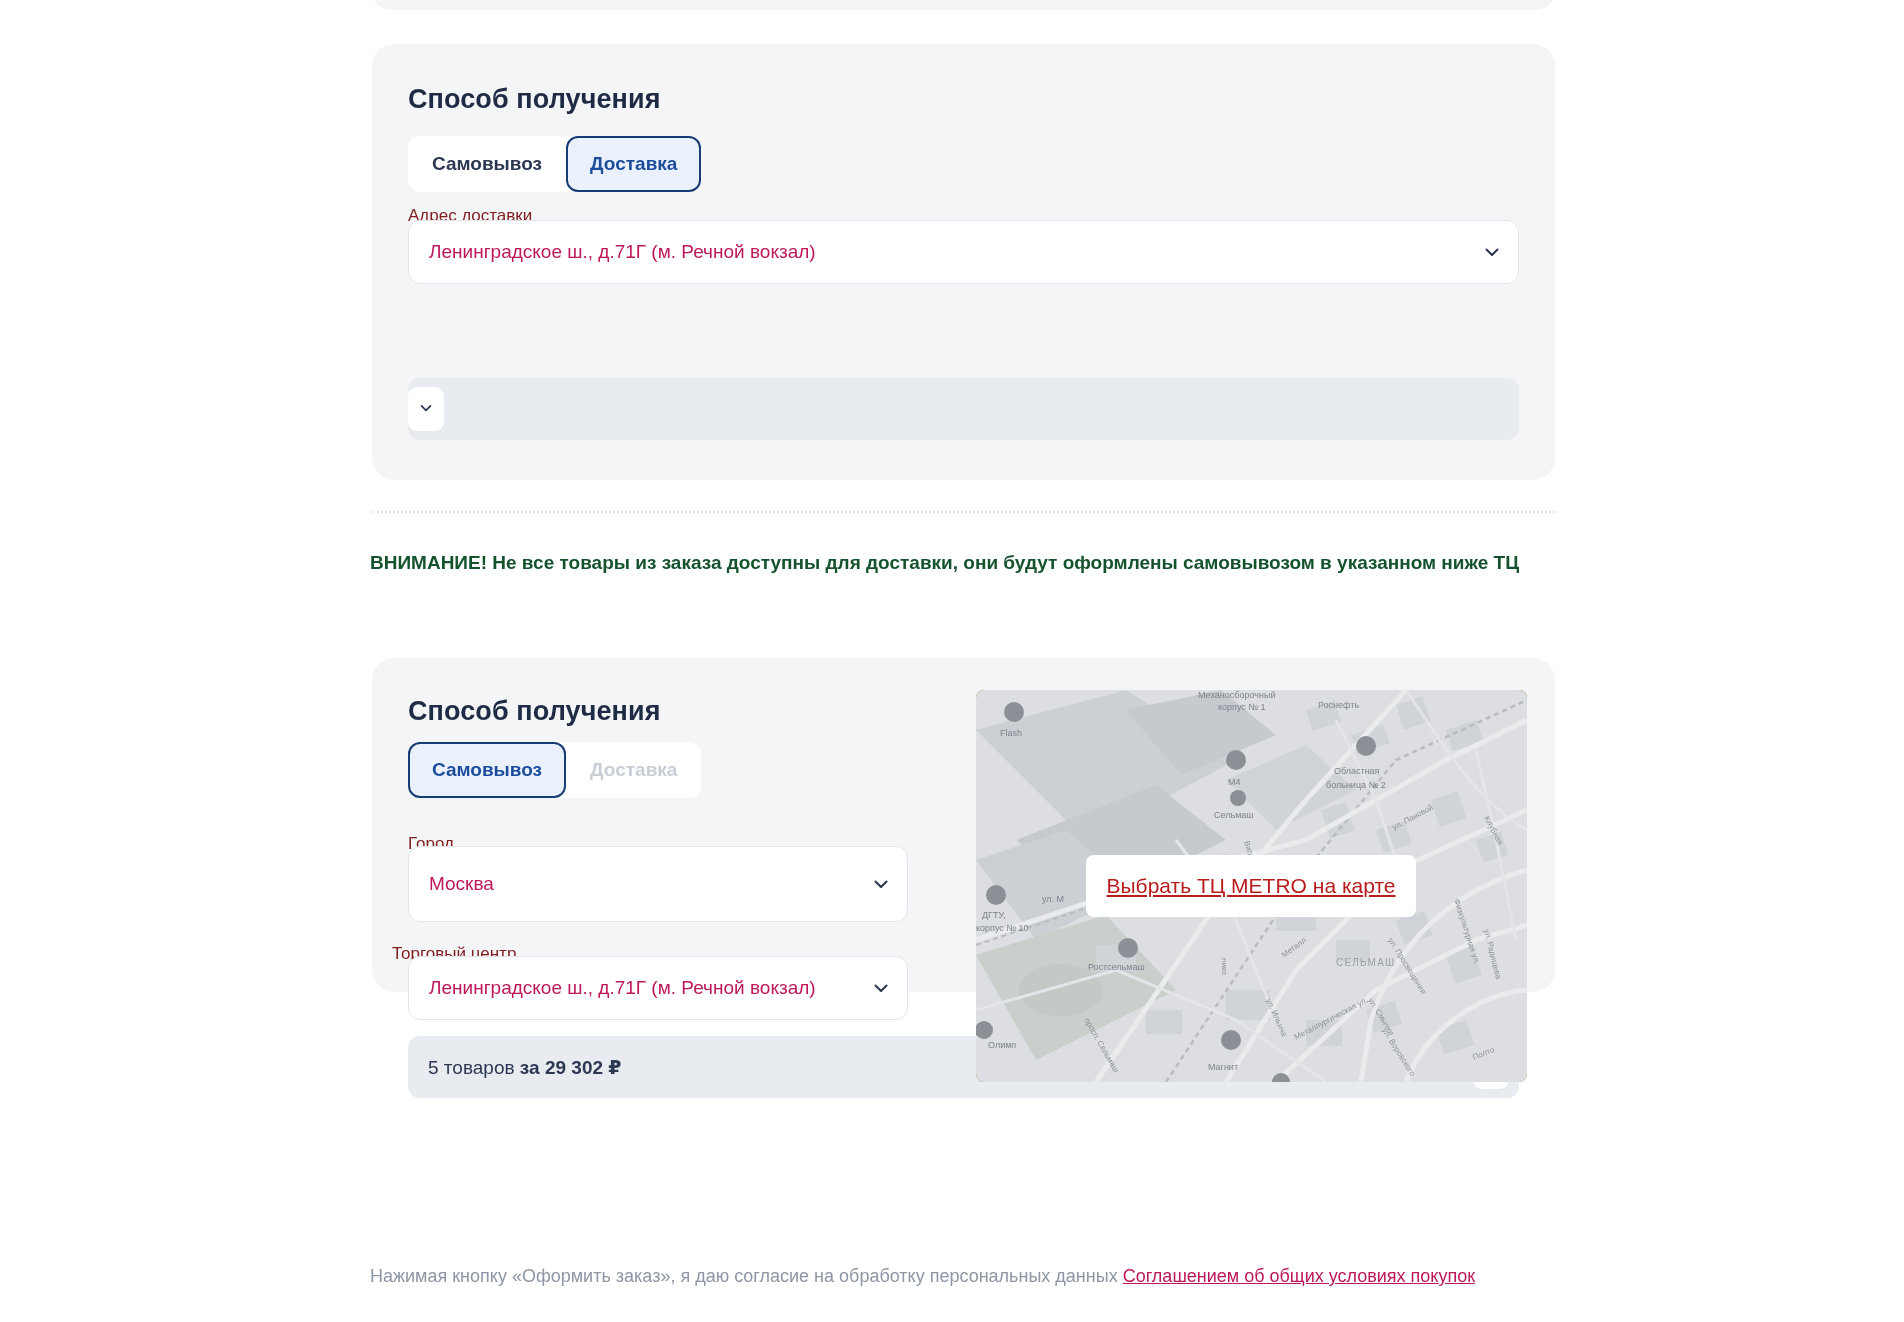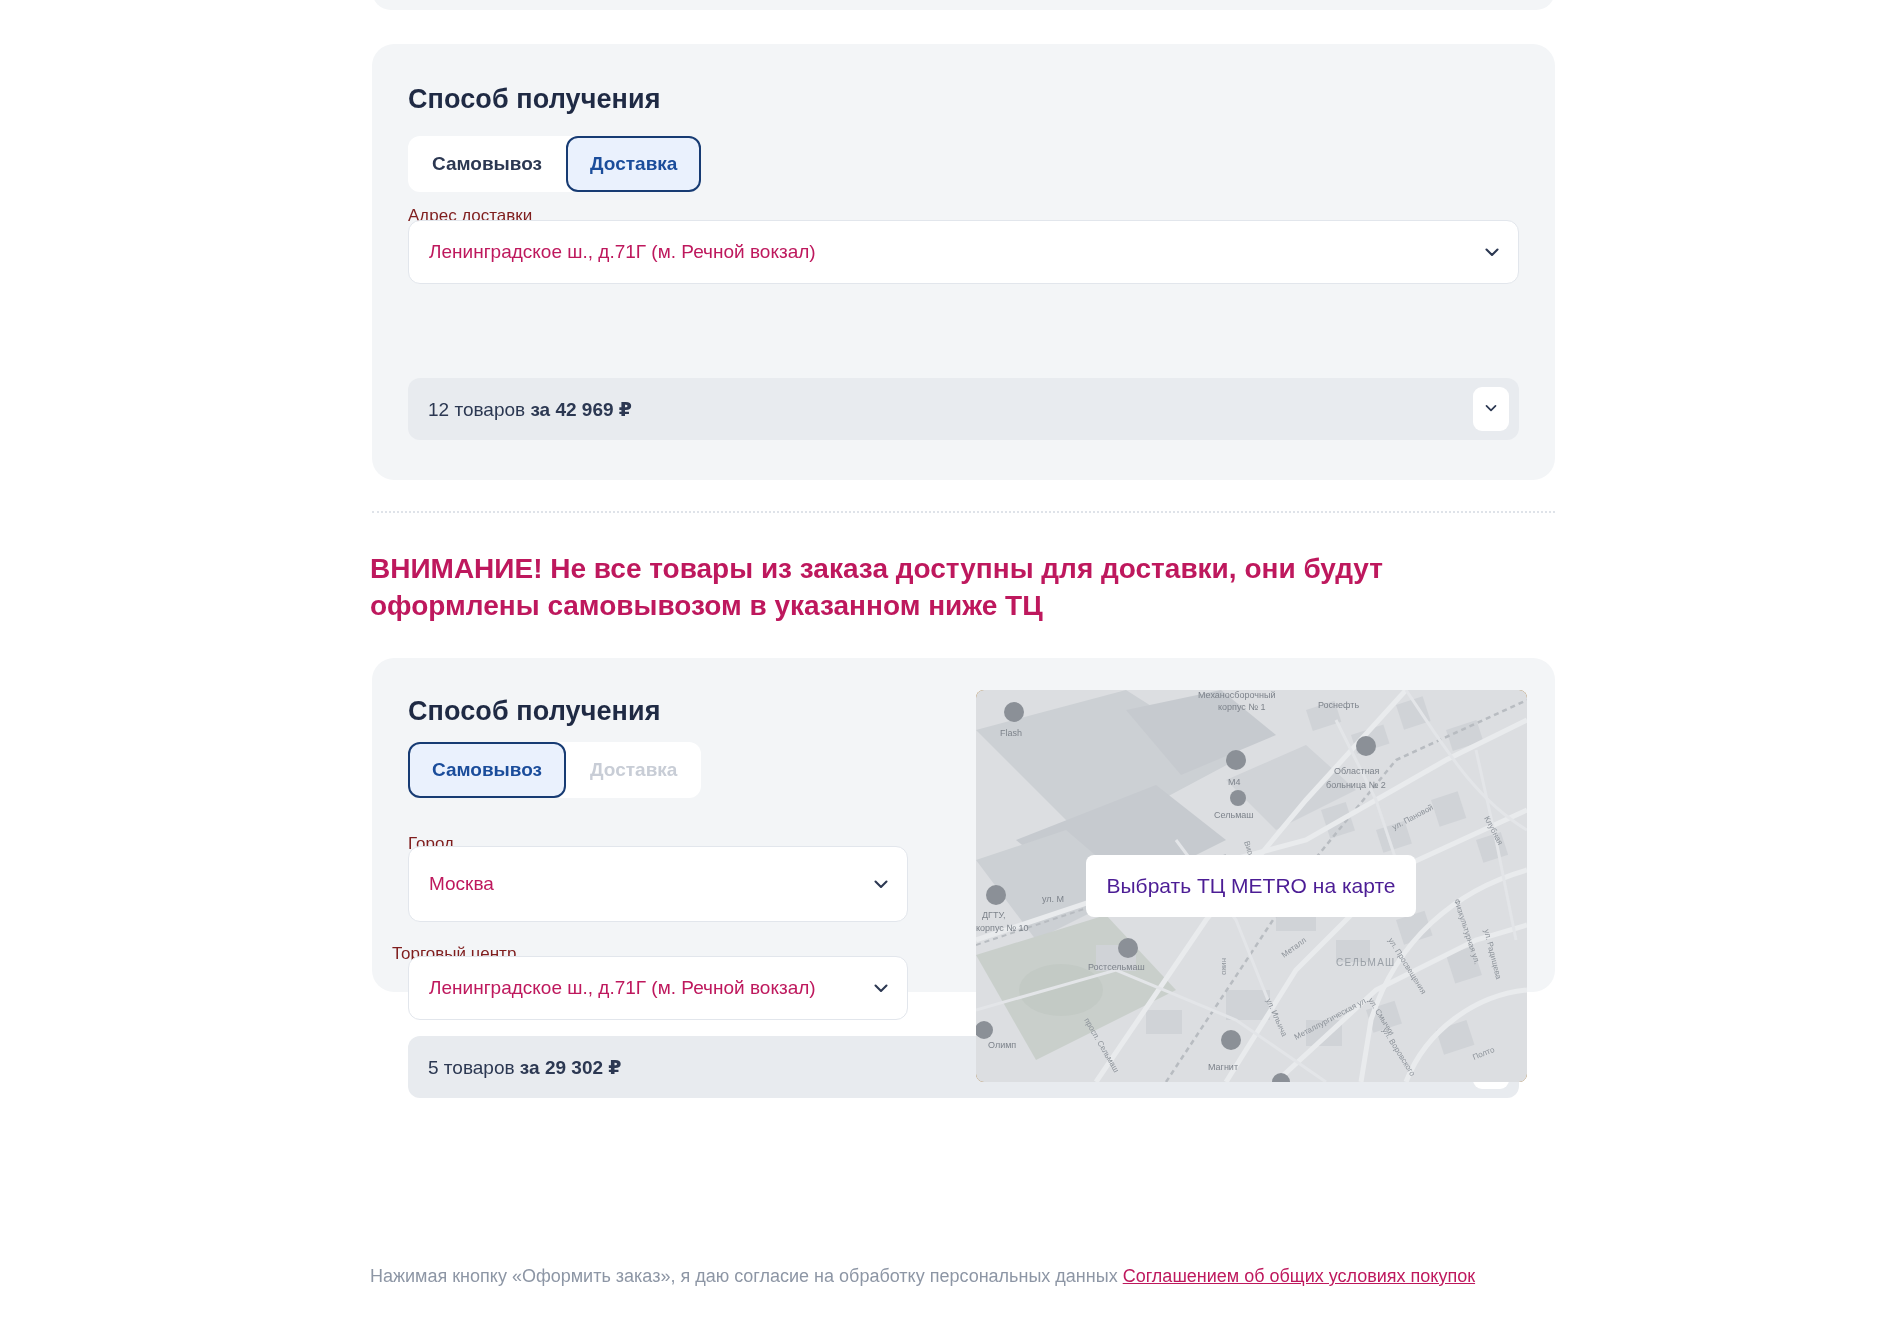--- a/index.html
+++ b/index.html
@@ -182,24 +182,24 @@
     height: 0;
     border-top: 2px dotted #dfe3e9;
   }
 
   
   .warning {
     position: absolute;
     left: 370px;
     top: 550px;
     width: 1185px;
-    font-size: 28px;
+    font-size: 19px;
     font-weight: 600;
     line-height: 1.33;
-    color: #be185d;
+    color: #14532d;
   }
 
   
   .map {
     position: absolute;
     left: 976px;
     top: 690px;
     width: 551px;
     height: 392px;
     border-radius: 8px;
@@ -213,25 +213,26 @@
     position: absolute;
     left: 1086px;
     top: 855px;
     width: 330px;
     height: 62px;
     background: #ffffff;
     border: none;
     border-radius: 8px;
     font-family: inherit;
     font-size: 21px;
-    color: #4c1d95;
+    color: #b91c1c;
     display: flex;
     align-items: center;
     justify-content: center;
     cursor: pointer;
+    text-decoration: underline;
   }
 
   
   .legal {
     position: absolute;
     left: 370px;
     top: 1262px;
     width: 1180px;
     font-size: 18px;
     line-height: 1.62;
@@ -263,21 +264,20 @@
     <div class="select" id="select-address">
       <span class="value">Ленинградское ш., д.71Г (м. Речной вокзал)</span>
       <span class="chev">
         <svg width="22" height="22" viewBox="0 0 22 22" fill="none">
           <path d="M5.5 8.5L11 14l5.5-5.5" stroke="#2c3852" stroke-width="2.1" stroke-linecap="round" stroke-linejoin="round"></path>
         </svg>
       </span>
     </div>
 
     <div class="summary" id="summary-delivery">
-      <span class="summary-text"><span>12 товаров </span><b>за 42 969 ₽</b></span>
       <button class="summary-toggle">
         <span>
           <svg width="18" height="18" viewBox="0 0 22 22" fill="none">
             <path d="M5.5 8.5L11 14l5.5-5.5" stroke="#2c3852" stroke-width="2.1" stroke-linecap="round" stroke-linejoin="round"></path>
           </svg>
         </span>
       </button>
     </div>
   </div>
 

